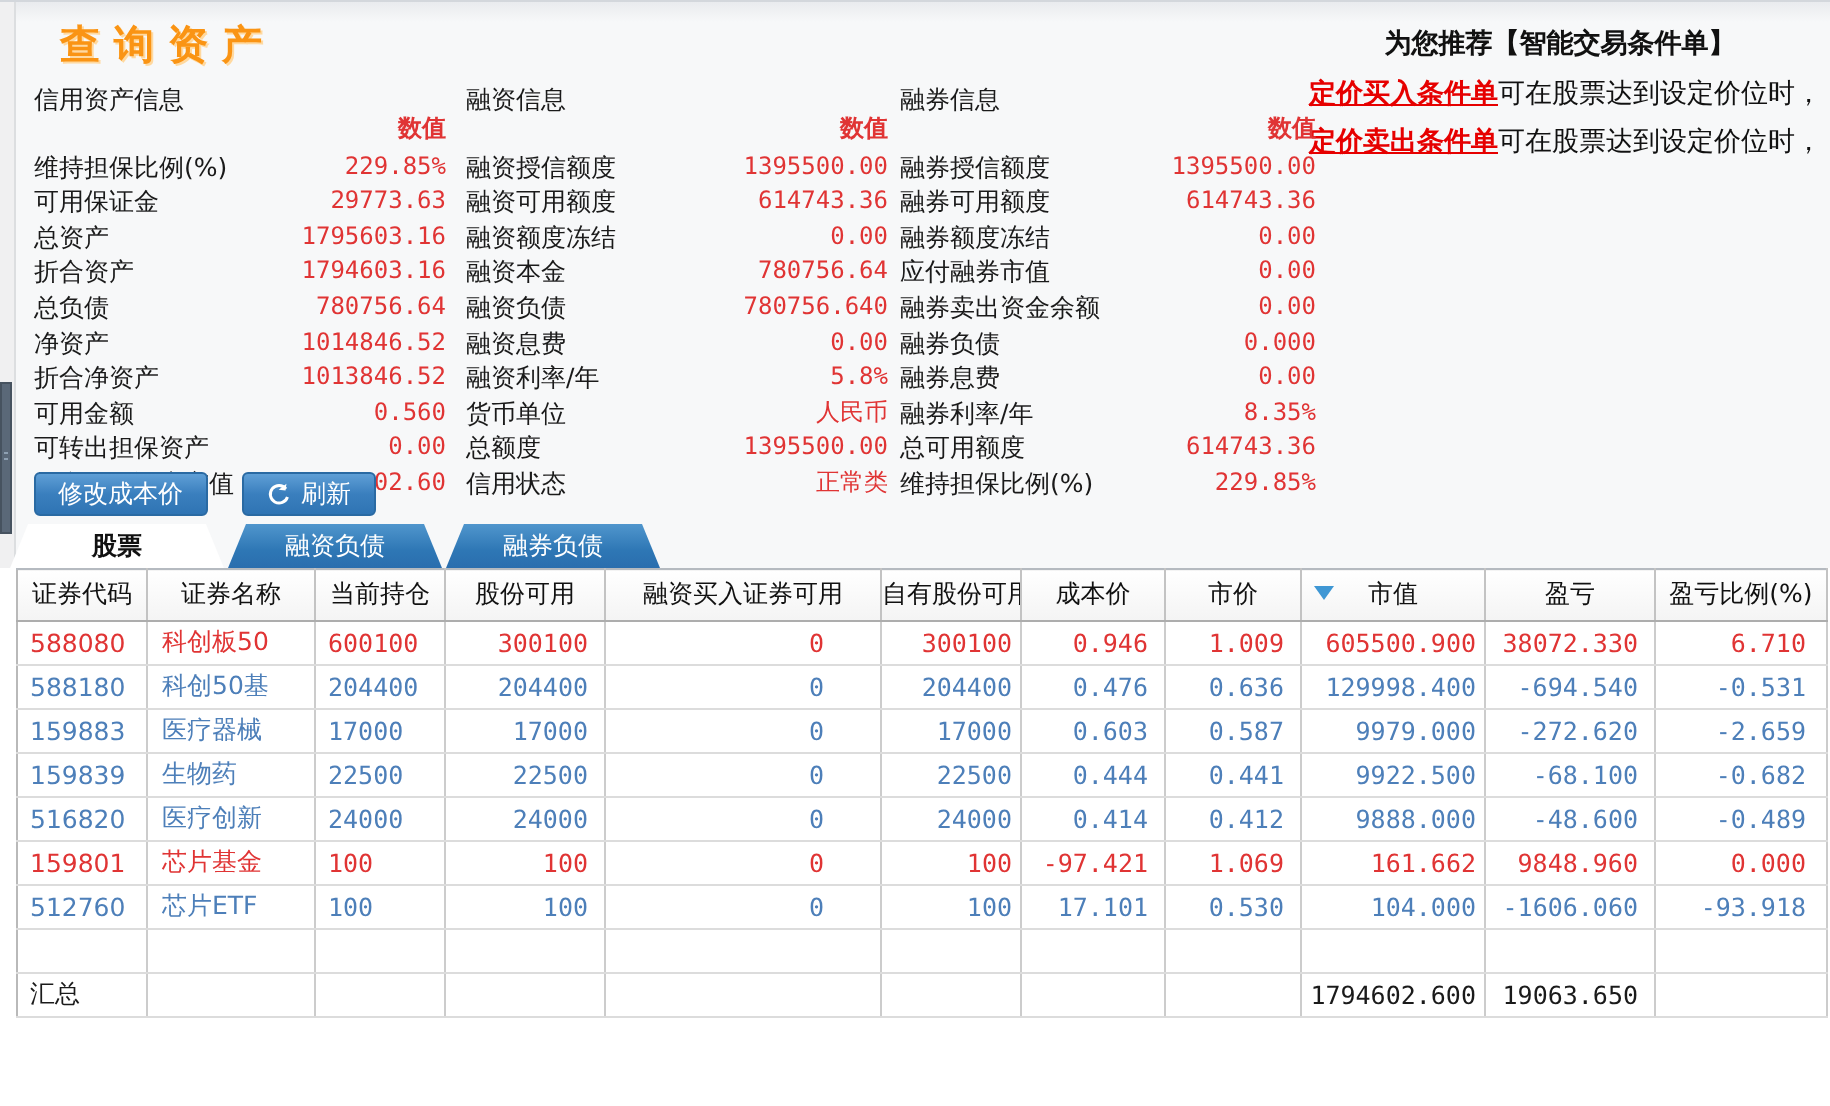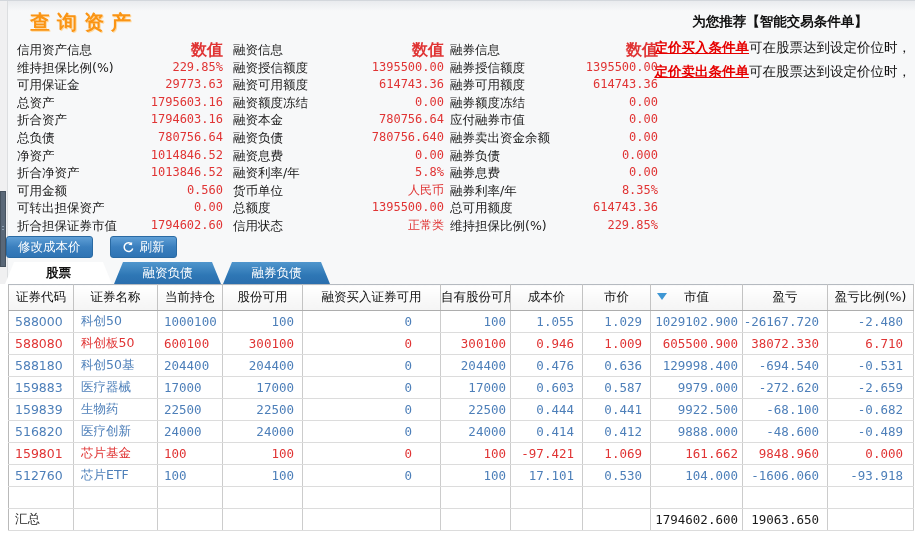--- a/index.html
+++ b/index.html
@@ -34,24 +34,24 @@
   
   .groups{position:absolute;left:0;top:40px;width:915px;height:193px;}
   .agroup{position:absolute;top:0;}
   .agroup:nth-child(1){left:17px;width:206px;text-align:center;}
   .agroup:nth-child(2){left:233px;width:211px;}
   .agroup:nth-child(3){left:450px;width:208px;}
   .arow{display:flex;justify-content:space-between;line-height:17.6px;
         font-size:12.5px;white-space:nowrap;}
   .alabel{color:#1a1a1a;}
   .avalue{color:var(--red);font-family:"DejaVu Sans Mono",monospace;font-size:12px;}
-  .vhead{font-weight:bold;font-family:Liberation Sans, sans-serif;font-size:16px;}
-
-  
-  .toolbar{position:absolute;left:6px;top:235px;display:flex;gap:17px;}
+  .vhead{font-weight:bold;font-family:Liberation Mono, monospace;font-size:12px;margin-top:16px;}
+
+  
+  .toolbar{position:absolute;left:17px;top:235px;display:flex;gap:17px;}
   .btn{height:22px;padding:0 11px;border:1px solid #2a6aa3;border-radius:3px;
        background:linear-gradient(#5f9fd6,#3a7fbe 50%,#2f74b4);
        color:#fff;font-size:12.5px;font-family:"DejaVu Sans",sans-serif;
        display:inline-flex;align-items:center;gap:5px;cursor:pointer;}
   .btn svg{display:block;}
 
   
   .tabs{position:absolute;left:5px;top:261px;height:22px;display:flex;}
   .tab{height:22px;min-width:95px;line-height:22px;text-align:center;
        font-size:12.5px;color:#fff;cursor:pointer;margin-right:2px;padding:0 6px;
@@ -297,33 +297,20 @@
           <th>融资买入证券可用</th>
           <th>自有股份可用</th>
           <th>成本价</th>
           <th>市价</th>
           <th>市值<span class="sort-arrow"></span></th>
           <th>盈亏</th>
           <th>盈亏比例(%)</th>
         </tr>
       </thead>
     <tbody id="bodyRows">
-        <tr class="trend-down">
-          <td>588000</td>
-          <td>科创50</td>
-          <td>1000100</td>
-          <td>100</td>
-          <td>0</td>
-          <td>100</td>
-          <td>1.055</td>
-          <td>1.029</td>
-          <td>1029102.900</td>
-          <td>-26167.720</td>
-          <td>-2.480</td>
-        </tr>
         <tr class="trend-up">
           <td>588080</td>
           <td>科创板50</td>
           <td>600100</td>
           <td>300100</td>
           <td>0</td>
           <td>300100</td>
           <td>0.946</td>
           <td>1.009</td>
           <td>605500.900</td>

